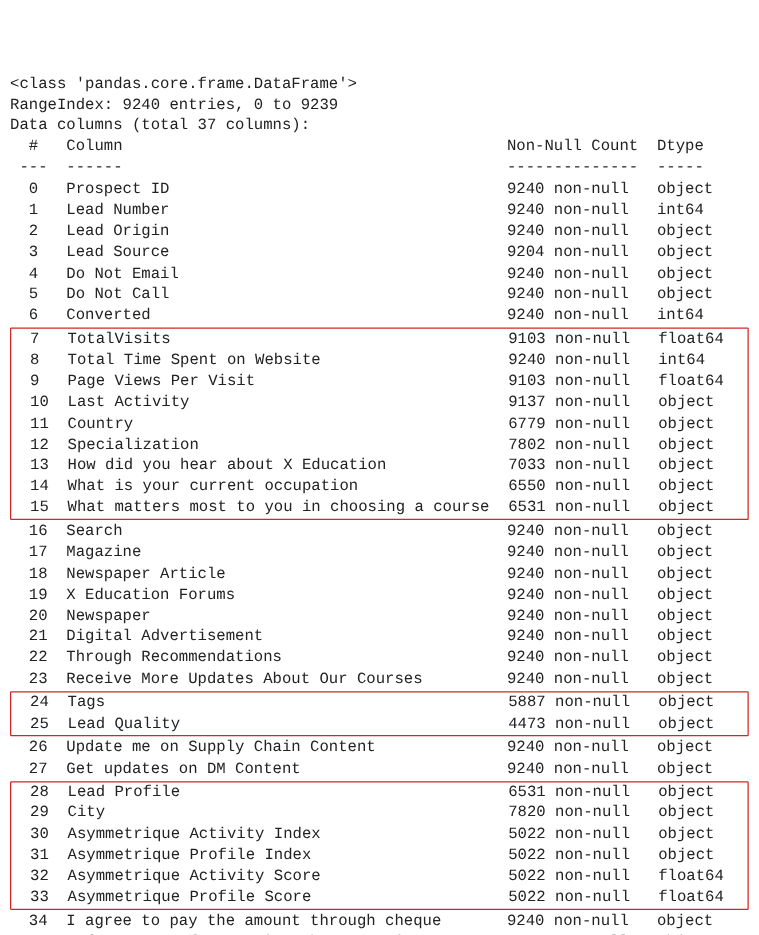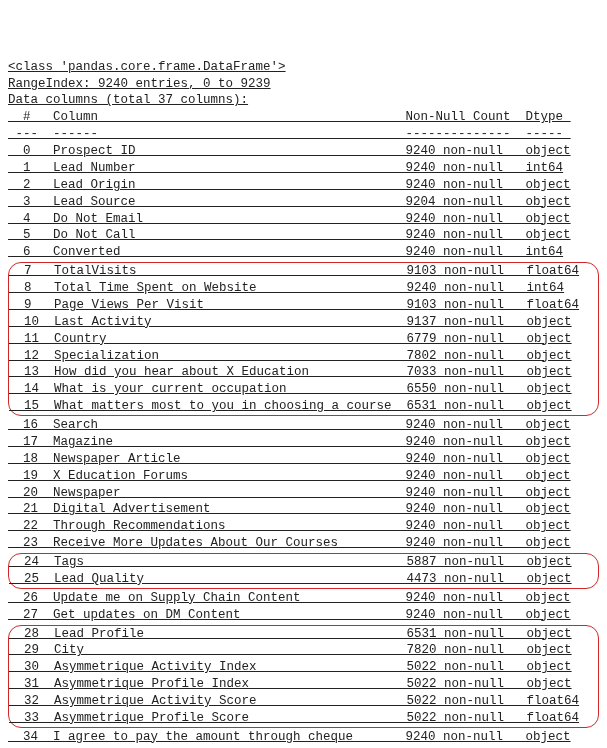--- a/index.html
+++ b/index.html
@@ -9,25 +9,24 @@
     font-size: 12.5px;
     line-height: 1.35;
     color: #222;
     background: #fff;
     white-space: pre;
     width: 607px;
     box-sizing: border-box;
   }
   .row {
     display: block;
-    text-decoration: underline;
   }
   .hilite {
     border: 1px solid #d22727;
-    border-radius: 13px;
+    border-radius: 1px;
     margin: 1px 0;
     padding: 0;
   }
   .hilite .row {
     padding-left: 0;
   }
 </style>
 </head>
 <body>
 

